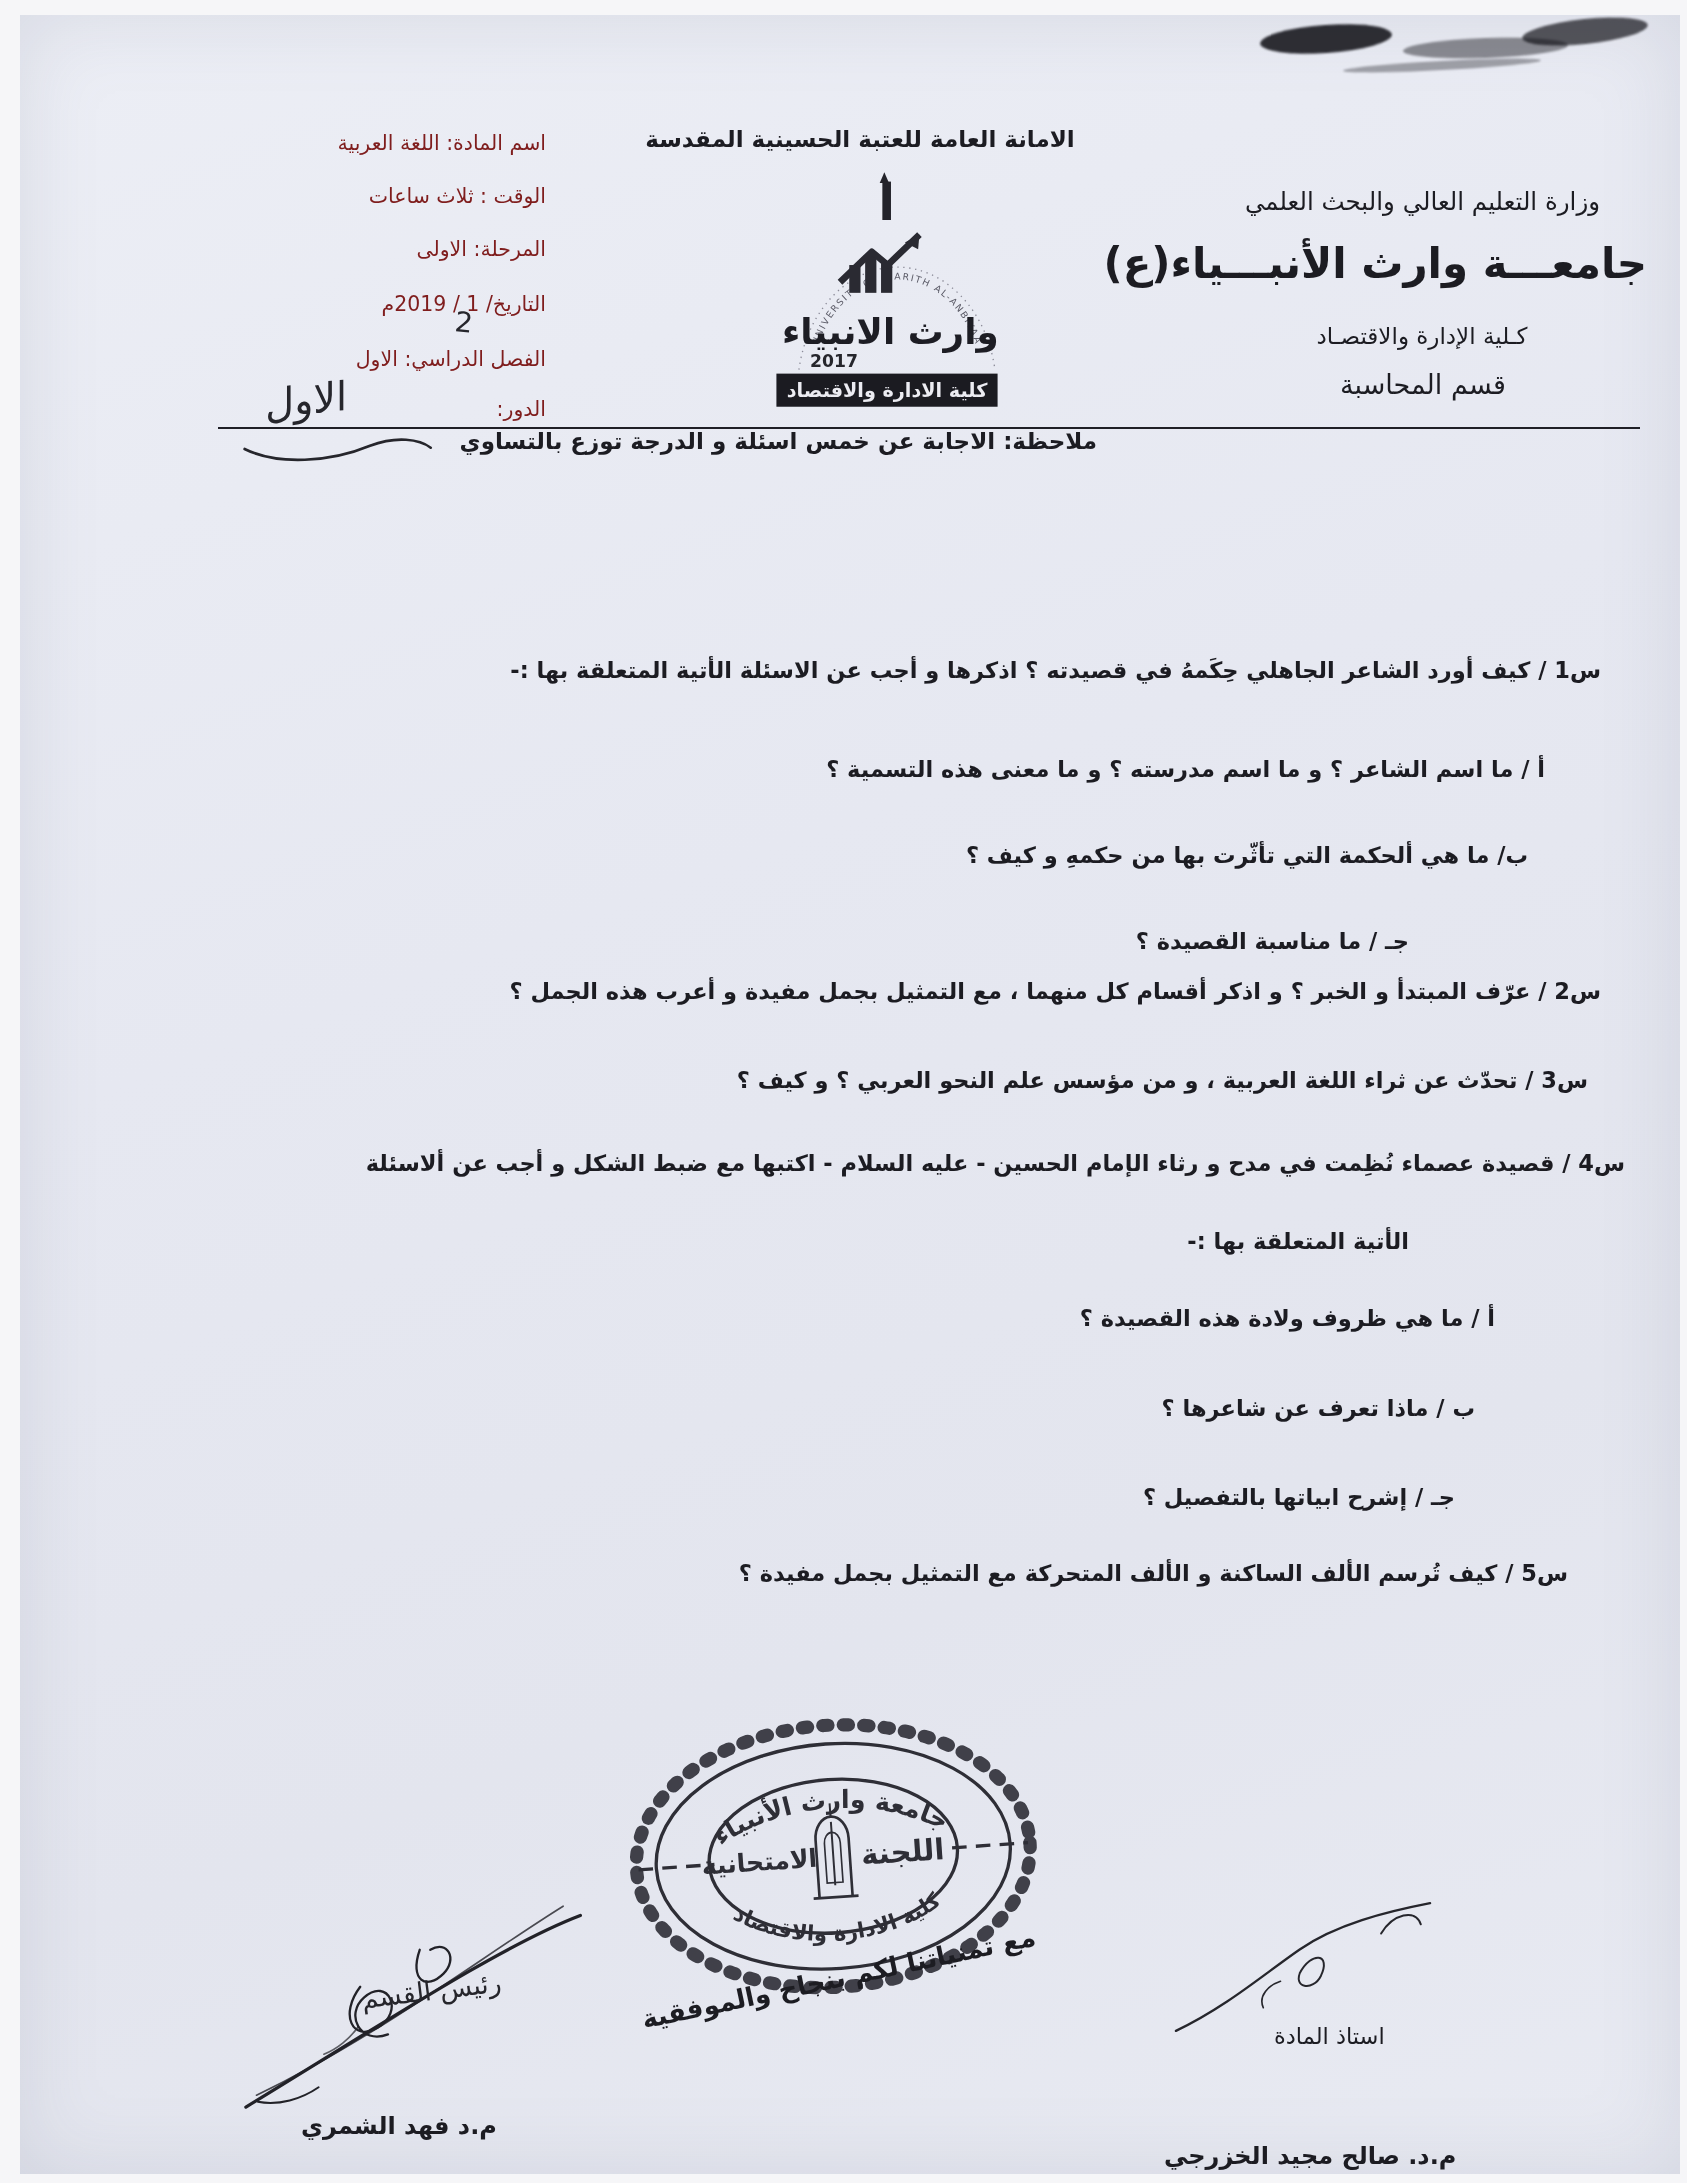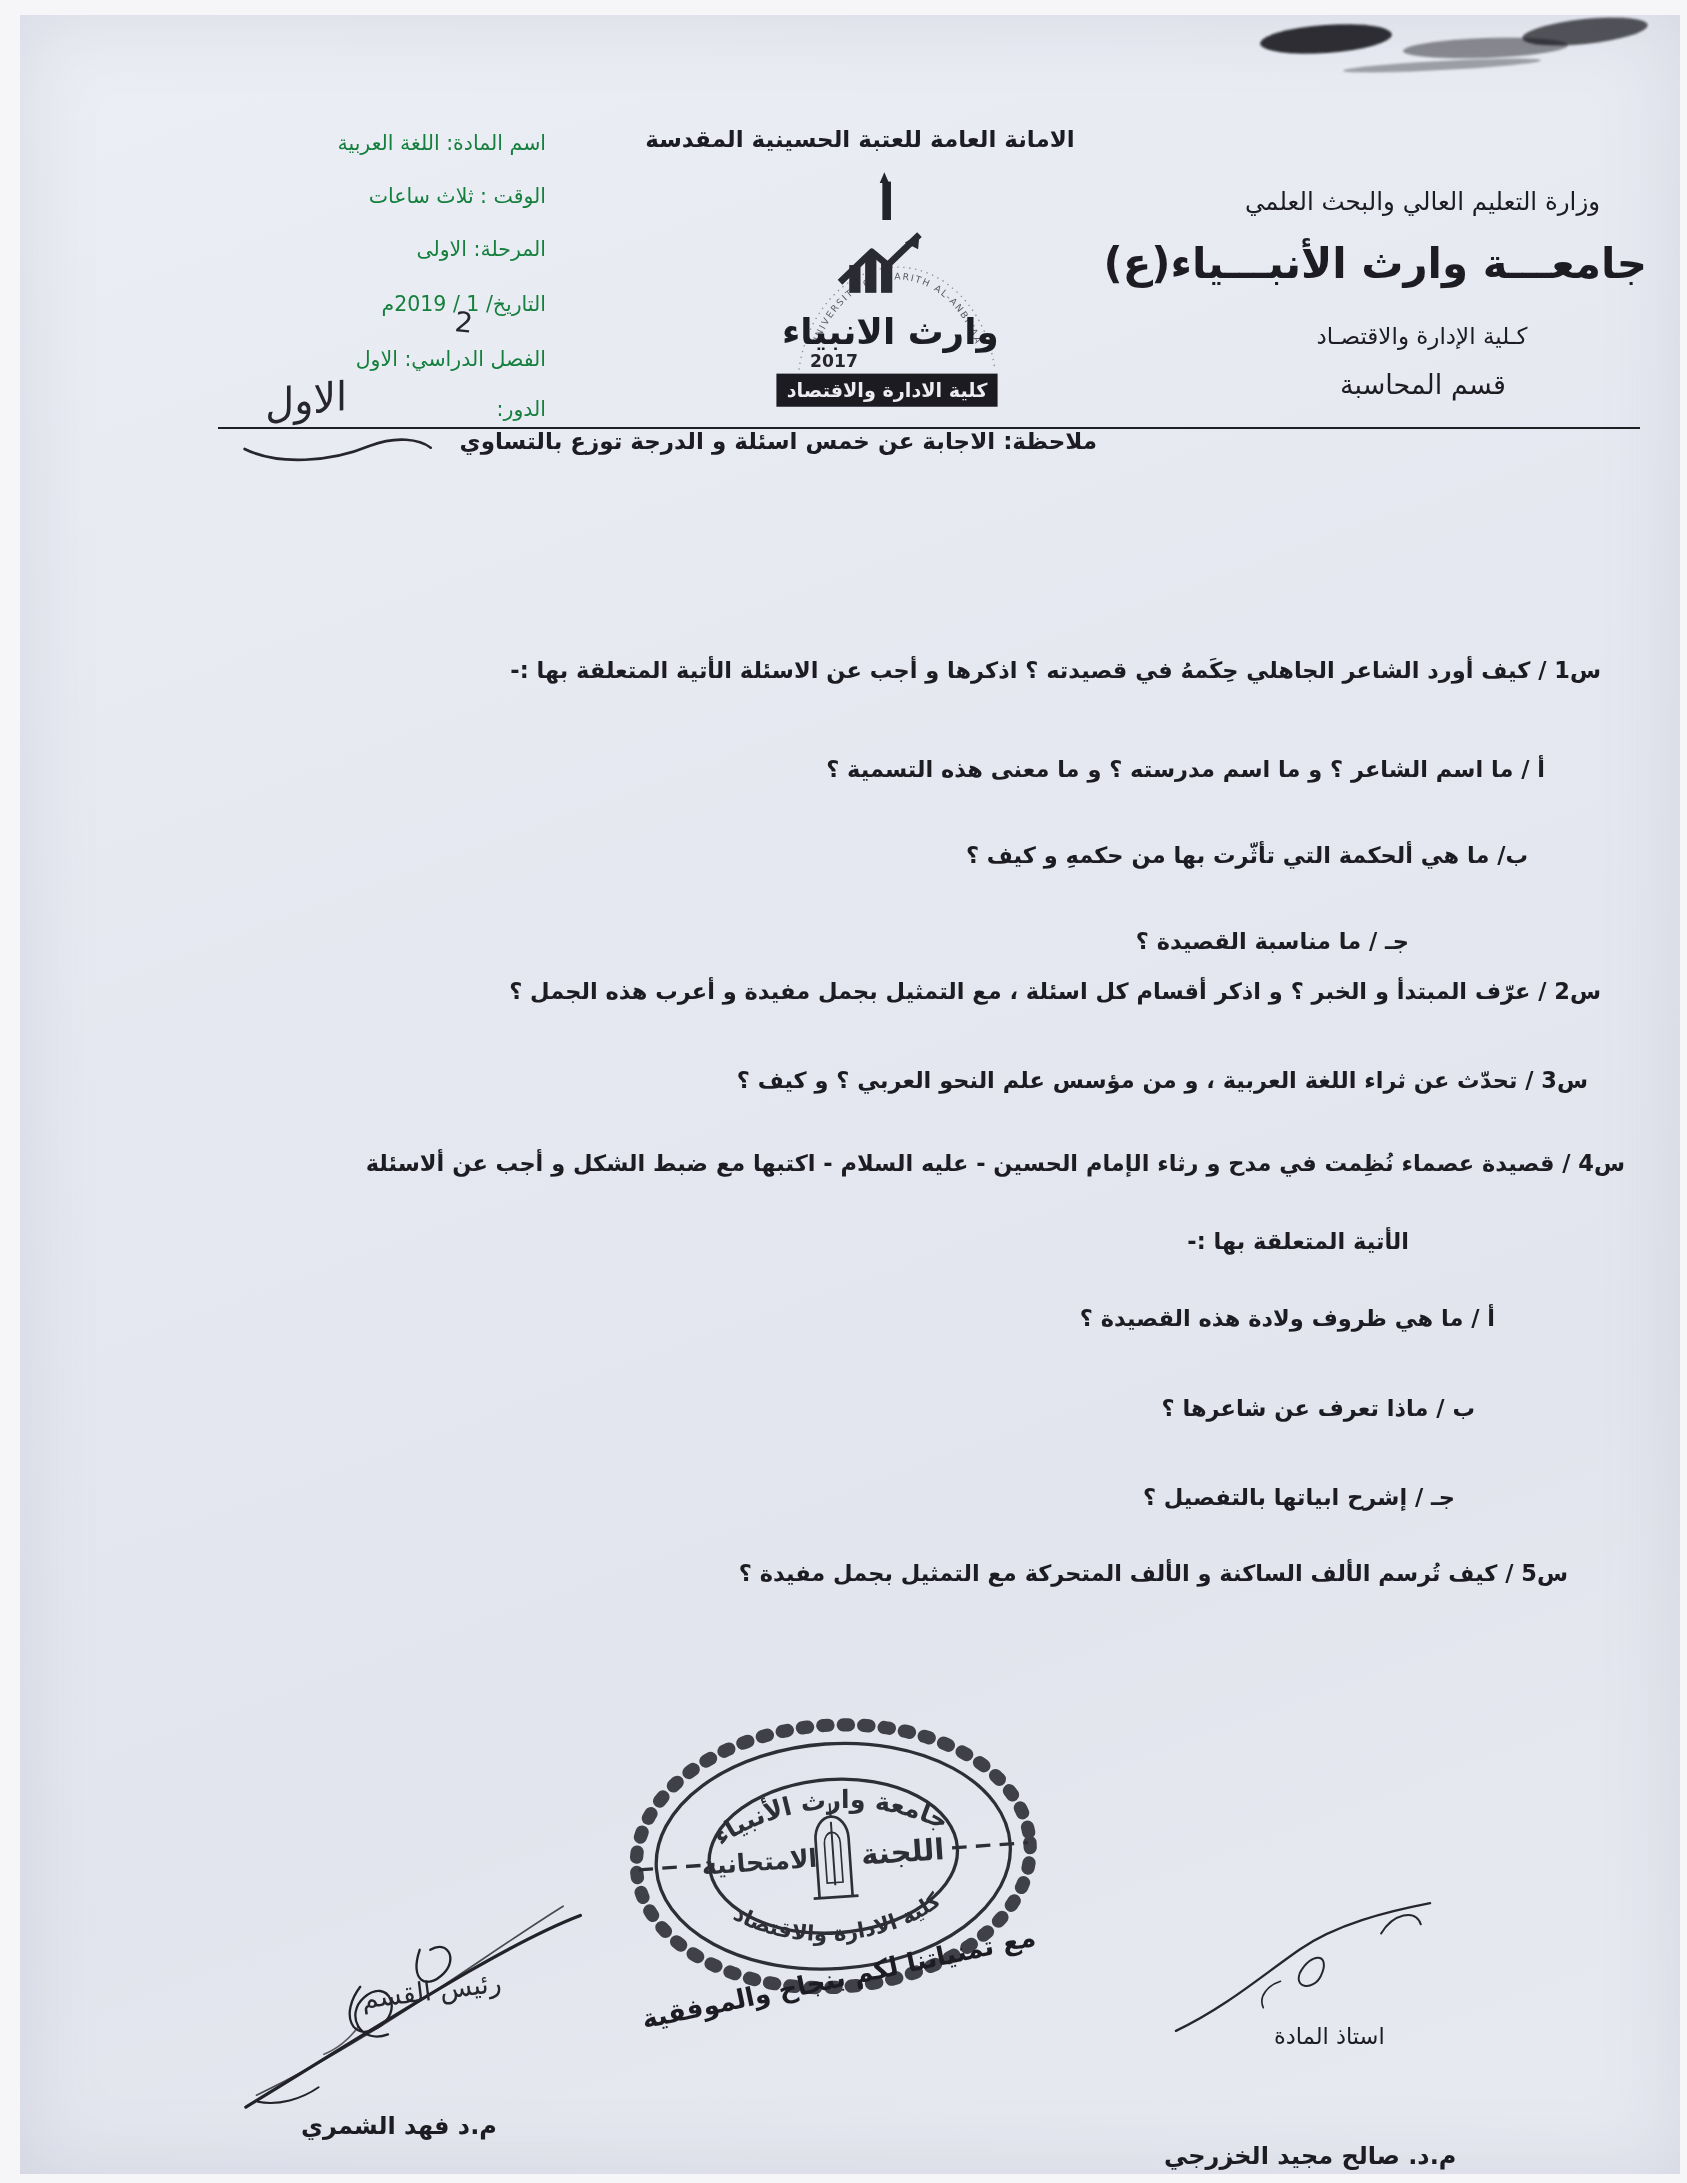--- a/index.html
+++ b/index.html
@@ -14,21 +14,21 @@
   }
   .scan{
     position:absolute;left:20px;top:14.6px;right:6.6px;bottom:9.3px;
     background:linear-gradient(160deg,#eceef5 0%,#e6e8f1 40%,#e3e5ee 70%,#e8eaf2 100%);
     box-shadow:inset 0 0 79px rgba(120,125,150,.18);
   }
   .abs{position:absolute;}
   .rtl{direction:rtl;unicode-bidi:isolate;}
   .nowrap{white-space:nowrap;}
   .q{font-weight:bold;font-size:22.5px;color:var(--ink);letter-spacing:0.1px;}
-  .info{font-size:20.5px;color:#15803d;}
+  .info{font-size:20.5px;color:#7f1d1d;}
   .center{text-align:center;}
   .hand{color:#26262c;}
   svg{display:block;}
   .scribble{position:absolute;background:#14141a;border-radius:50%;filter:blur(1.3px);}
   .divider{position:absolute;left:218px;top:427px;width:1422px;border-bottom:2px solid #1f1f26;}
 </style>
 </head>
 <body>
 
 <div class="page">
@@ -85,21 +85,21 @@
   </svg>
 
   <div class="divider"></div>
 
   <div class="abs rtl nowrap q" style="left:543px;top:428px;width:554px;text-align:right;font-size:23px;">ملاحظة: الاجابة عن خمس اسئلة و الدرجة توزع بالتساوي</div>
 
   <div class="abs rtl nowrap q" style="right:86px;top:657px;">س1 / كيف أورد الشاعر الجاهلي حِكَمهُ في قصيدته ؟ اذكرها و أجب عن الاسئلة الأتية المتعلقة بها :-</div>
   <div class="abs rtl nowrap q" style="right:142px;top:756px;">أ / ما اسم الشاعر ؟ و ما اسم مدرسته ؟ و ما معنى هذه التسمية ؟</div>
   <div class="abs rtl nowrap q" style="right:159px;top:842px;">ب/ ما هي ألحكمة التي تأثّرت بها من حكمهِ  و كيف ؟</div>
   <div class="abs rtl nowrap q" style="right:278px;top:928px;">جـ / ما مناسبة القصيدة ؟</div>
-  <div class="abs rtl nowrap q" style="right:86px;top:978px;">س2 / عرّف المبتدأ و الخبر ؟ و اذكر أقسام كل اسئلة ، مع التمثيل بجمل مفيدة و أعرب هذه الجمل ؟</div>
+  <div class="abs rtl nowrap q" style="right:86px;top:978px;">س2 / عرّف المبتدأ و الخبر ؟ و اذكر أقسام كل منهما ، مع التمثيل بجمل مفيدة و أعرب هذه الجمل ؟</div>
   <div class="abs rtl nowrap q" style="right:99px;top:1067px;">س3 / تحدّث عن ثراء اللغة العربية ، و من مؤسس علم النحو العربي ؟ و كيف ؟</div>
   <div class="abs rtl nowrap q" style="right:62px;top:1150px;">س4 / قصيدة عصماء نُظِمت في مدح و رثاء الإمام الحسين - عليه السلام - اكتبها مع ضبط الشكل و أجب عن ألاسئلة</div>
   <div class="abs rtl nowrap q" style="right:278px;top:1228px;">الأتية المتعلقة بها :-</div>
   <div class="abs rtl nowrap q" style="right:192px;top:1305px;">أ / ما هي ظروف ولادة هذه القصيدة ؟</div>
   <div class="abs rtl nowrap q" style="right:212px;top:1395px;margin-left:31px;">ب / ماذا تعرف عن شاعرها ؟</div>
   <div class="abs rtl nowrap q" style="right:232px;top:1484px;">جـ / إشرح ابياتها بالتفصيل ؟</div>
   <div class="abs rtl nowrap q" style="right:119px;top:1560px;">س5 / كيف تُرسم الألف الساكنة و الألف المتحركة مع التمثيل بجمل مفيدة ؟</div>
 
   <div class="abs" style="left:615px;top:1704px;transform:rotate(-4deg);">
     <svg width="437" height="311" viewBox="0 0 660 470">

